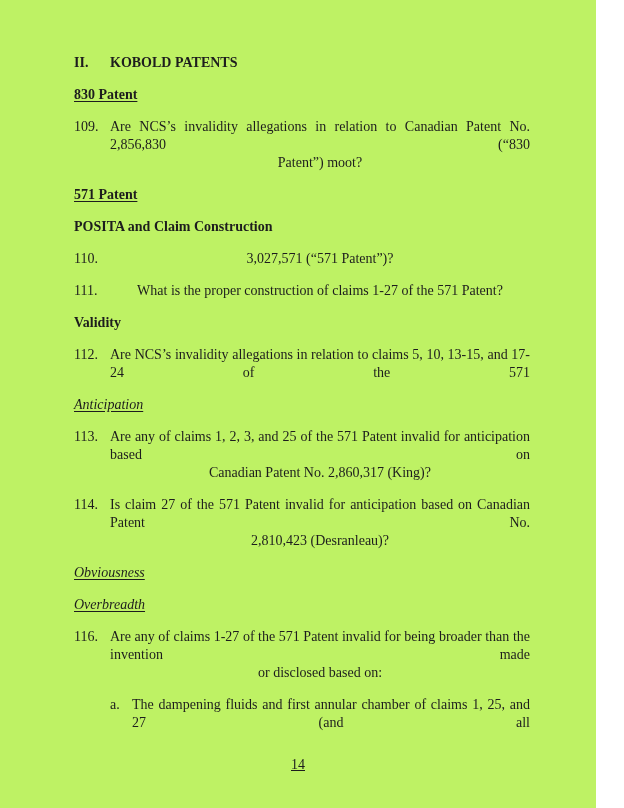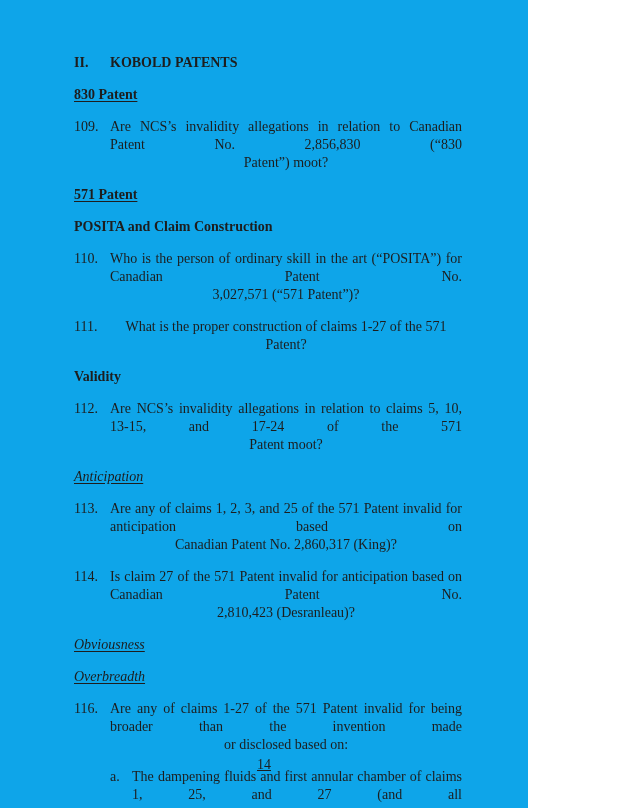--- a/index.html
+++ b/index.html
@@ -2,23 +2,23 @@
 <html><head>
 <meta charset="utf-8">
 <style>
   html, body {
     margin: 0;
     padding: 0;
     background: #ffffff;
   }
   .page {
     position: relative;
-    width: 528px;
+    width: 596px;
     height: 808px;
-    background: #0ea5e9;
+    background: #bef264;
     font-family: "Liberation Serif", "DejaVu Serif", serif;
     font-size: 14px;
     line-height: 18px;
     color: #1d1d1d;
     overflow: hidden;
   }
   .content {
     position: absolute;
     top: 54px;
     left: 74px;
@@ -95,35 +95,33 @@
       <div class="ln just">Are NCS’s invalidity allegations in relation to Canadian Patent No. 2,856,830 (“830</div>
       <div class="ln">Patent”) moot?</div>
     </div>
 
     <div class="block bu">571 Patent</div>
 
     <div class="block bi">POSITA and Claim Construction</div>
 
     <div class="block item">
       <span class="num">110.</span>
-      <div class="ln just">Who is the person of ordinary skill in the art (“POSITA”) for Canadian Patent No.</div>
       <div class="ln">3,027,571 (“571 Patent”)?</div>
     </div>
 
     <div class="block item">
       <span class="num">111.</span>
       <div class="ln">What is the proper construction of claims 1-27 of the 571 Patent?</div>
     </div>
 
     <div class="block bi">Validity</div>
 
     <div class="block item">
       <span class="num">112.</span>
       <div class="ln just">Are NCS’s invalidity allegations in relation to claims 5, 10, 13-15, and 17-24 of the 571</div>
-      <div class="ln">Patent moot?</div>
     </div>
 
     <div class="block iu">Anticipation</div>
 
     <div class="block item">
       <span class="num">113.</span>
       <div class="ln just">Are any of claims 1, 2, 3, and 25 of the 571 Patent invalid for anticipation based on</div>
       <div class="ln">Canadian Patent No. 2,860,317 (King)?</div>
     </div>
 

